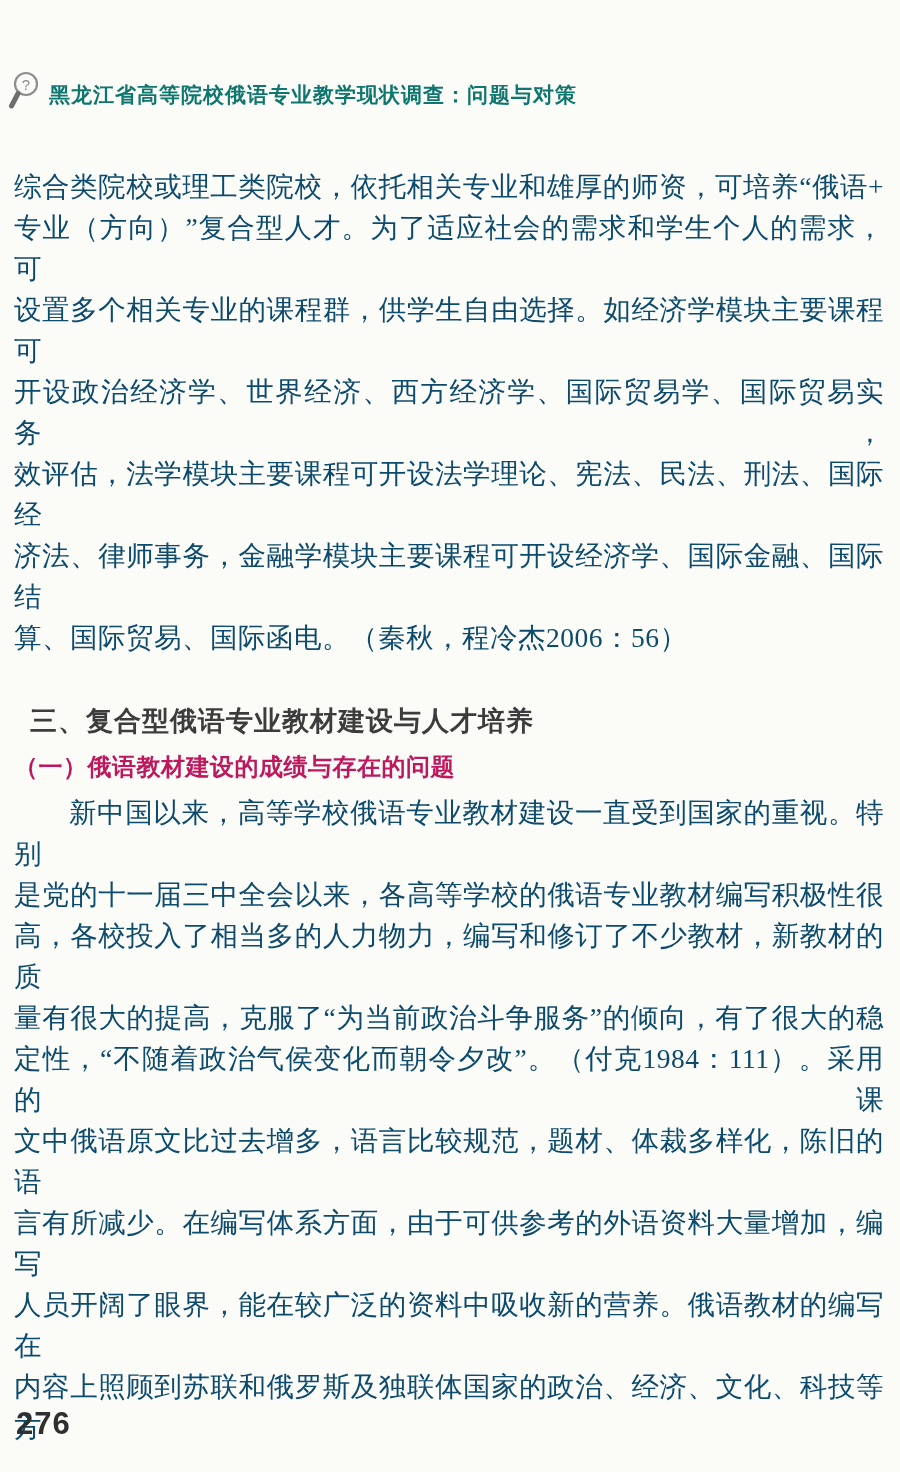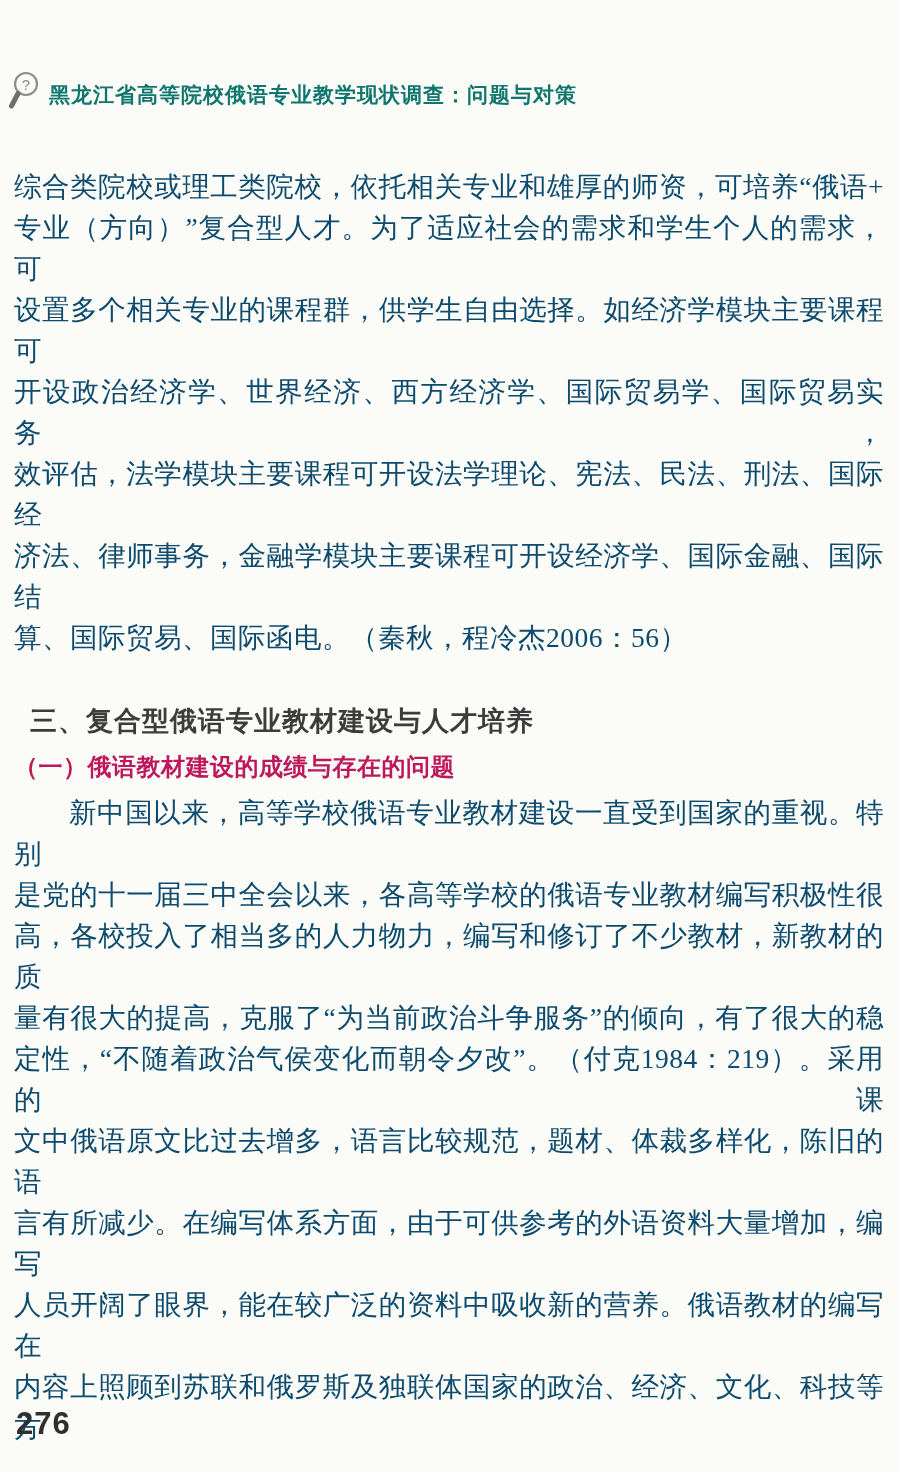--- a/index.html
+++ b/index.html
@@ -118,21 +118,21 @@
     </p>
 
     <h2 class="section-heading">三、复合型俄语专业教材建设与人才培养</h2>
     <h3 class="subsection-heading">（一）俄语教材建设的成绩与存在的问题</h3>
 
     <p class="para after-headings">
       <span class="ln ind">新中国以来，高等学校俄语专业教材建设一直受到国家的重视。特别</span>
       <span class="ln">是党的十一届三中全会以来，各高等学校的俄语专业教材编写积极性很</span>
       <span class="ln">高，各校投入了相当多的人力物力，编写和修订了不少教材，新教材的质</span>
       <span class="ln">量有很大的提高，克服了“为当前政治斗争服务”的倾向，有了很大的稳</span>
-      <span class="ln">定性，“不随着政治气侯变化而朝令夕改”。（付克1984：219）。采用的课</span>
+      <span class="ln">定性，“不随着政治气侯变化而朝令夕改”。（付克1984：111）。采用的课</span>
       <span class="ln">文中俄语原文比过去增多，语言比较规范，题材、体裁多样化，陈旧的语</span>
       <span class="ln">言有所减少。在编写体系方面，由于可供参考的外语资料大量增加，编写</span>
       <span class="ln">人员开阔了眼界，能在较广泛的资料中吸收新的营养。俄语教材的编写在</span>
       <span class="ln">内容上照顾到苏联和俄罗斯及独联体国家的政治、经济、文化、科技等方</span>
 
     </p>
 
   </div>
 
   <div class="page-number">276</div>

